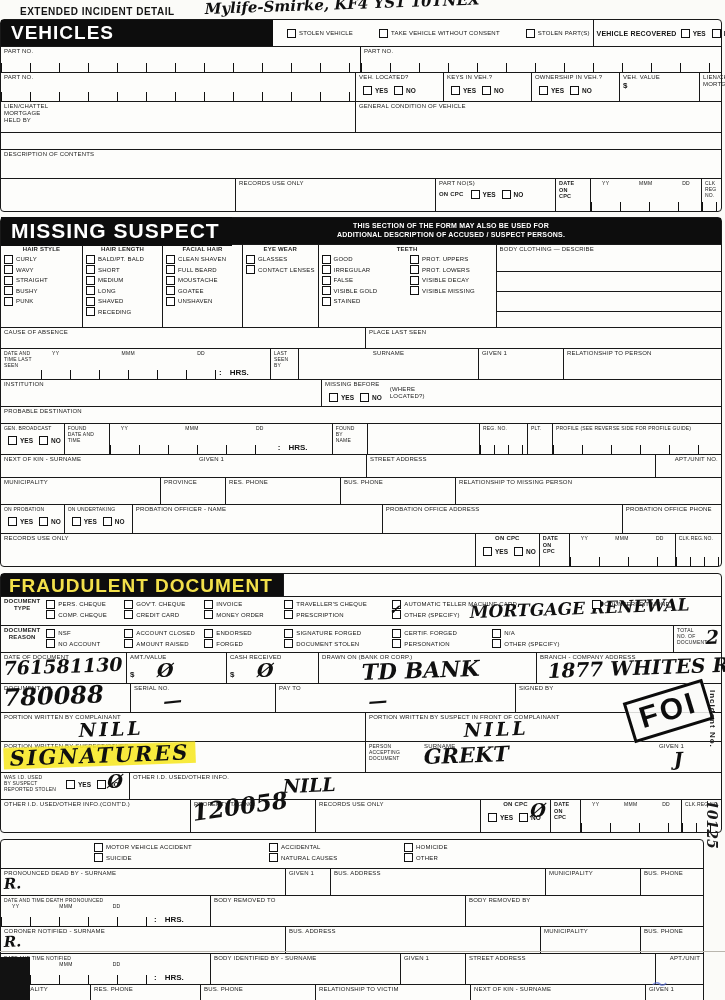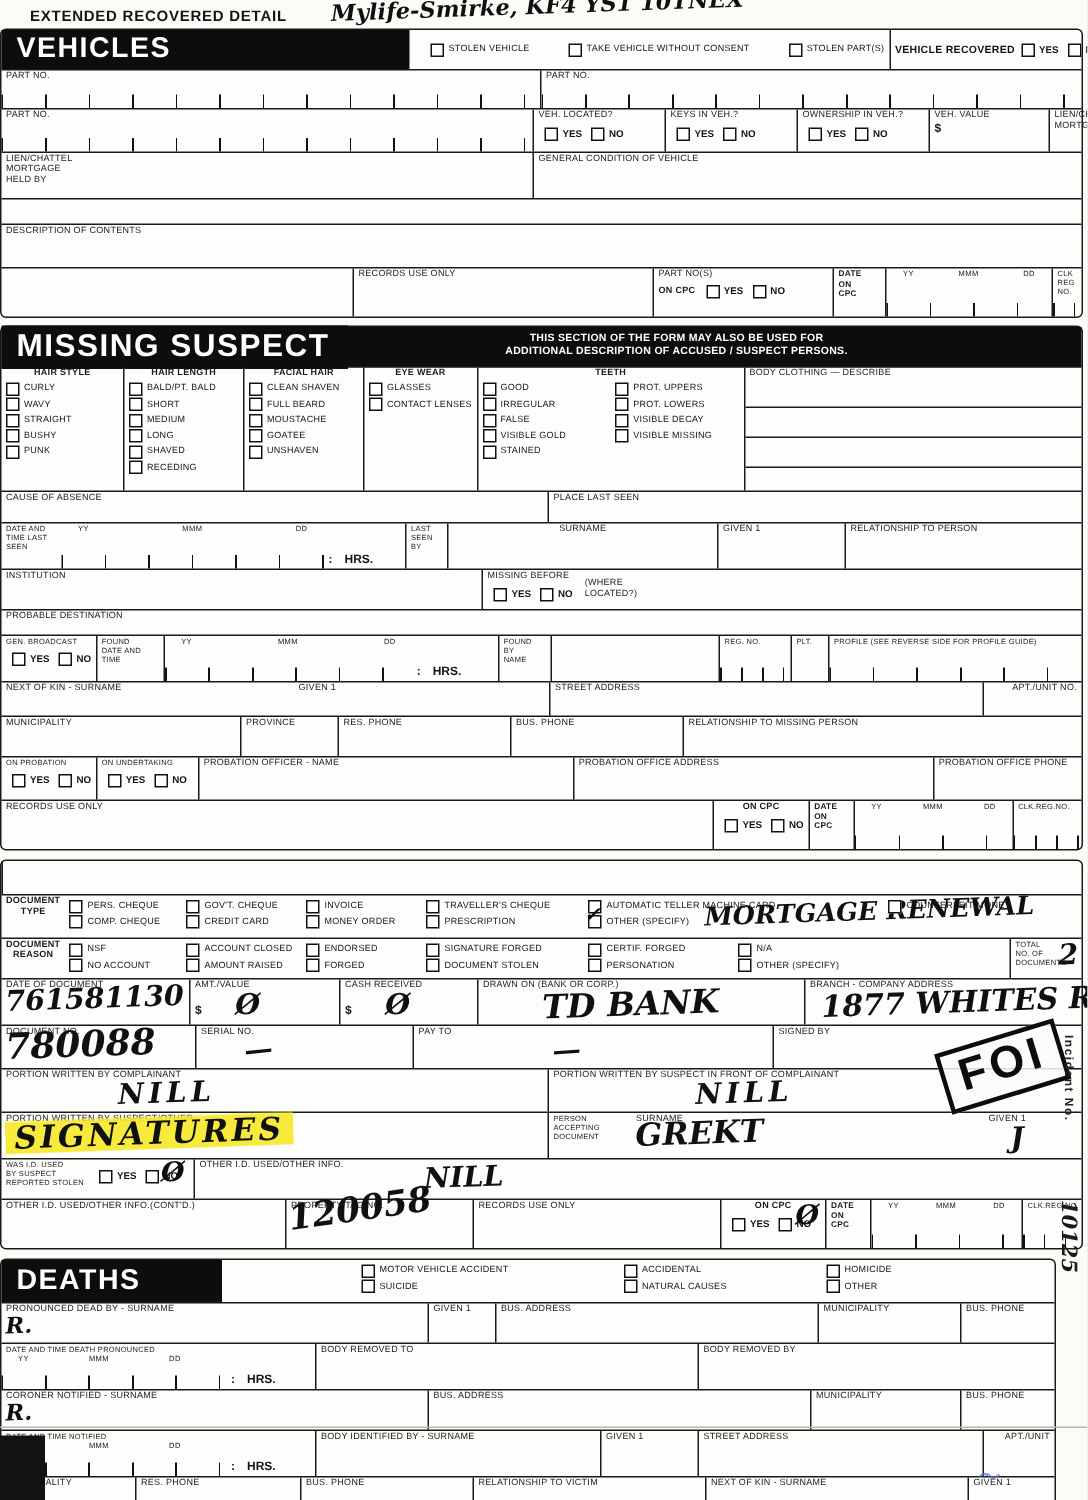--- a/index.html
+++ b/index.html
@@ -45,21 +45,21 @@
   .cornerblack{position:absolute;background:#121212;}
   .bluemark{position:absolute;color:#5a6fd4;font-family:"DejaVu Serif",serif;font-style:italic;font-size:16px;opacity:.7;}
 </style>
 </head>
 <body>
 
 <div class="page">
 <div class="form">
 
   <div style="display:flex;align-items:flex-end;height:17px;padding-left:20px;">
-    <div class="footer-note" style="font-size:10px;letter-spacing:.5px;">EXTENDED RECOVERED DETAIL</div>
+    <div class="footer-note" style="font-size:10px;letter-spacing:.5px;">EXTENDED INCIDENT DETAIL</div>
     <div class="hw med" style="margin-left:30px;font-size:15px;">Mylife-Smirke, KF4        YS1   10TNEX</div>
   </div>
 
   <div class="sectionbox">
     <div class="r" style="height:26px;border-bottom:1.4px solid #191919;">
       <div class="titlebox" style="flex:0 0 250px;display:flex;align-items:center;text-align:center;">VEHICLES</div>
       <div class="c" style="flex:1;border-right:none;display:flex;align-items:center;gap:26px;padding-left:14px;">
         <span class="cbi">
               <span class="cb"></span>
               <span class="cbl">STOLEN VEHICLE</span>
@@ -523,20 +523,21 @@
           </div>
       <div class="c last" style="flex:1;border-left:1.2px solid #191919;">
             <div class="lbl" style="font-size:5px;">CLK.REG.NO.</div>
             <div class="comb sm"></div>
           </div>
     </div>
   </div>
 
   <div class="sectionbox" style="margin-top:6px;">
     <div class="r" style="height:22px;">
+      <div class="fraud-title" style="flex:0 0 auto;">FRAUDULENT DOCUMENT</div>
       <div class="c last" style="flex:1;border-left:1.2px solid #191919;"></div>
     </div>
     <div class="r" style="height:28px;">
       <div class="c" style="flex:0 0 42px;border-right:none;">
             <div class="lbl b" style="text-align:center;">DOCUMENT
 TYPE</div>
           </div>
       <div class="c" style="flex:0 0 78px;border-right:none;">
             <div class="cbi">
               <span class="cb"></span>
@@ -789,21 +790,20 @@
           </div>
       <div class="c last" style="flex:1;border-left:1.2px solid #191919;">
             <div class="lbl" style="font-size:5px;">CLK.REG.NO.</div>
             <div class="comb sm"></div>
           </div>
     </div>
   </div>
 
   <div class="sectionbox" style="margin-top:6px;width:702px;">
     <div class="r" style="height:28px;">
-      <div class="titlebox" style="flex:0 0 125px;display:flex;align-items:center;">DEATHS</div>
       <div class="c" style="flex:0 0 90px;border-right:none;"></div>
       <div class="c" style="flex:0 0 175px;border-right:none;">
             <div class="cbi">
               <span class="cb"></span>
               <span class="cbl">MOTOR VEHICLE ACCIDENT</span>
             </div>
             <div class="cbi">
               <span class="cb"></span>
               <span class="cbl">SUICIDE</span>
             </div>

